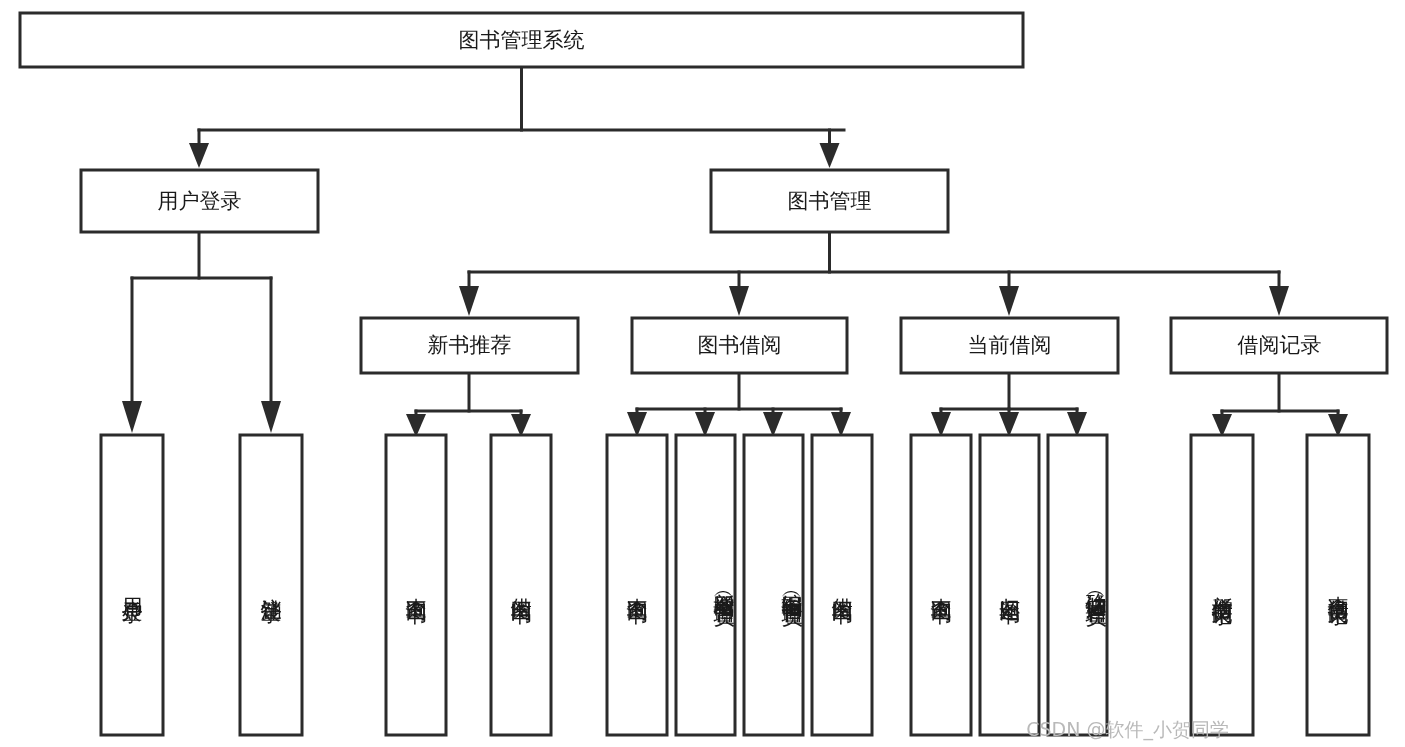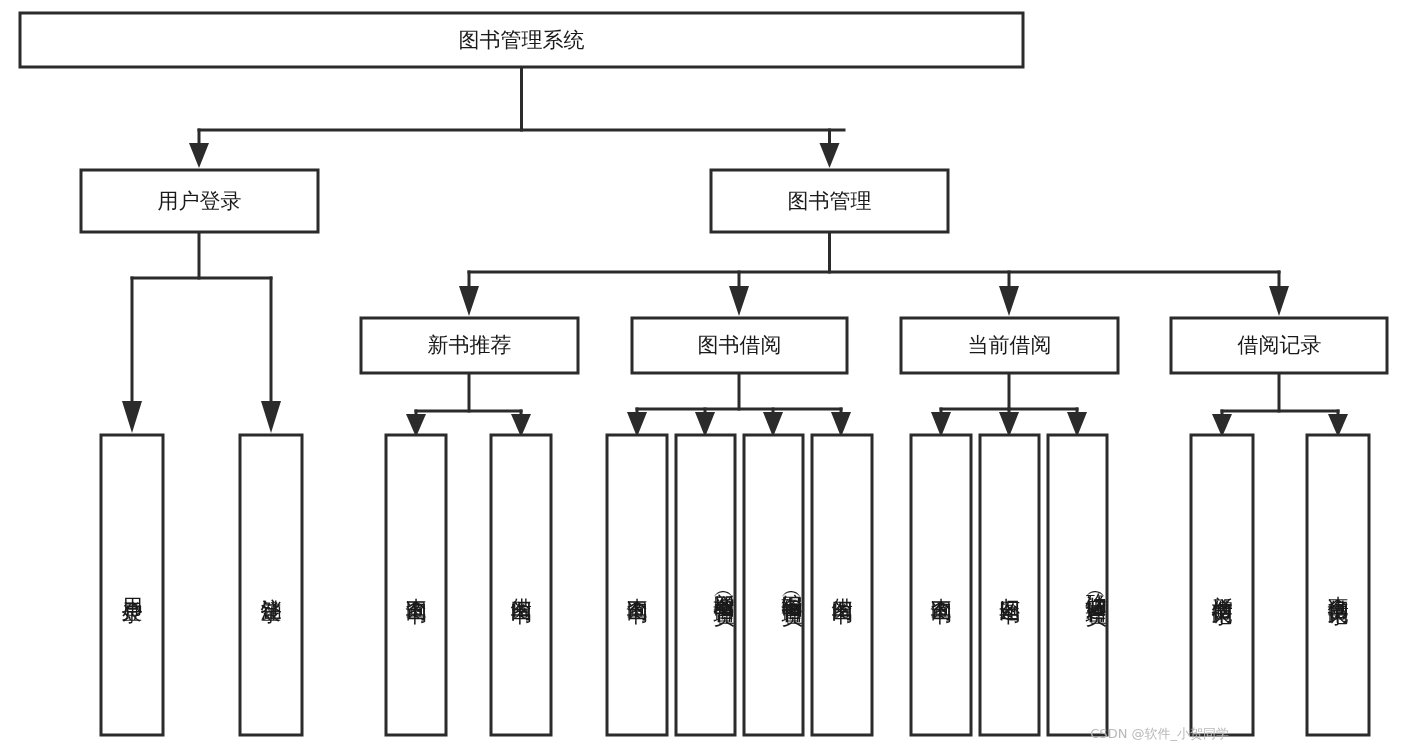--- a/index.html
+++ b/index.html
@@ -67,21 +67,21 @@
     pointer-events: none;
   }
   .leaf-label-wrap.overflowing {
     justify-content: flex-start;
   }
   .watermark {
     position: absolute;
     right: 10px;
     bottom: 4px;
     font-family: "DejaVu Sans", "Liberation Sans", sans-serif;
-    font-size: 13px;
+    font-size: 19px;
     color: #b9b9b9;
     white-space: nowrap;
     user-select: none;
   }
 </style>
 </head>
 <body>
 
 <div id="diagram-root">
 

